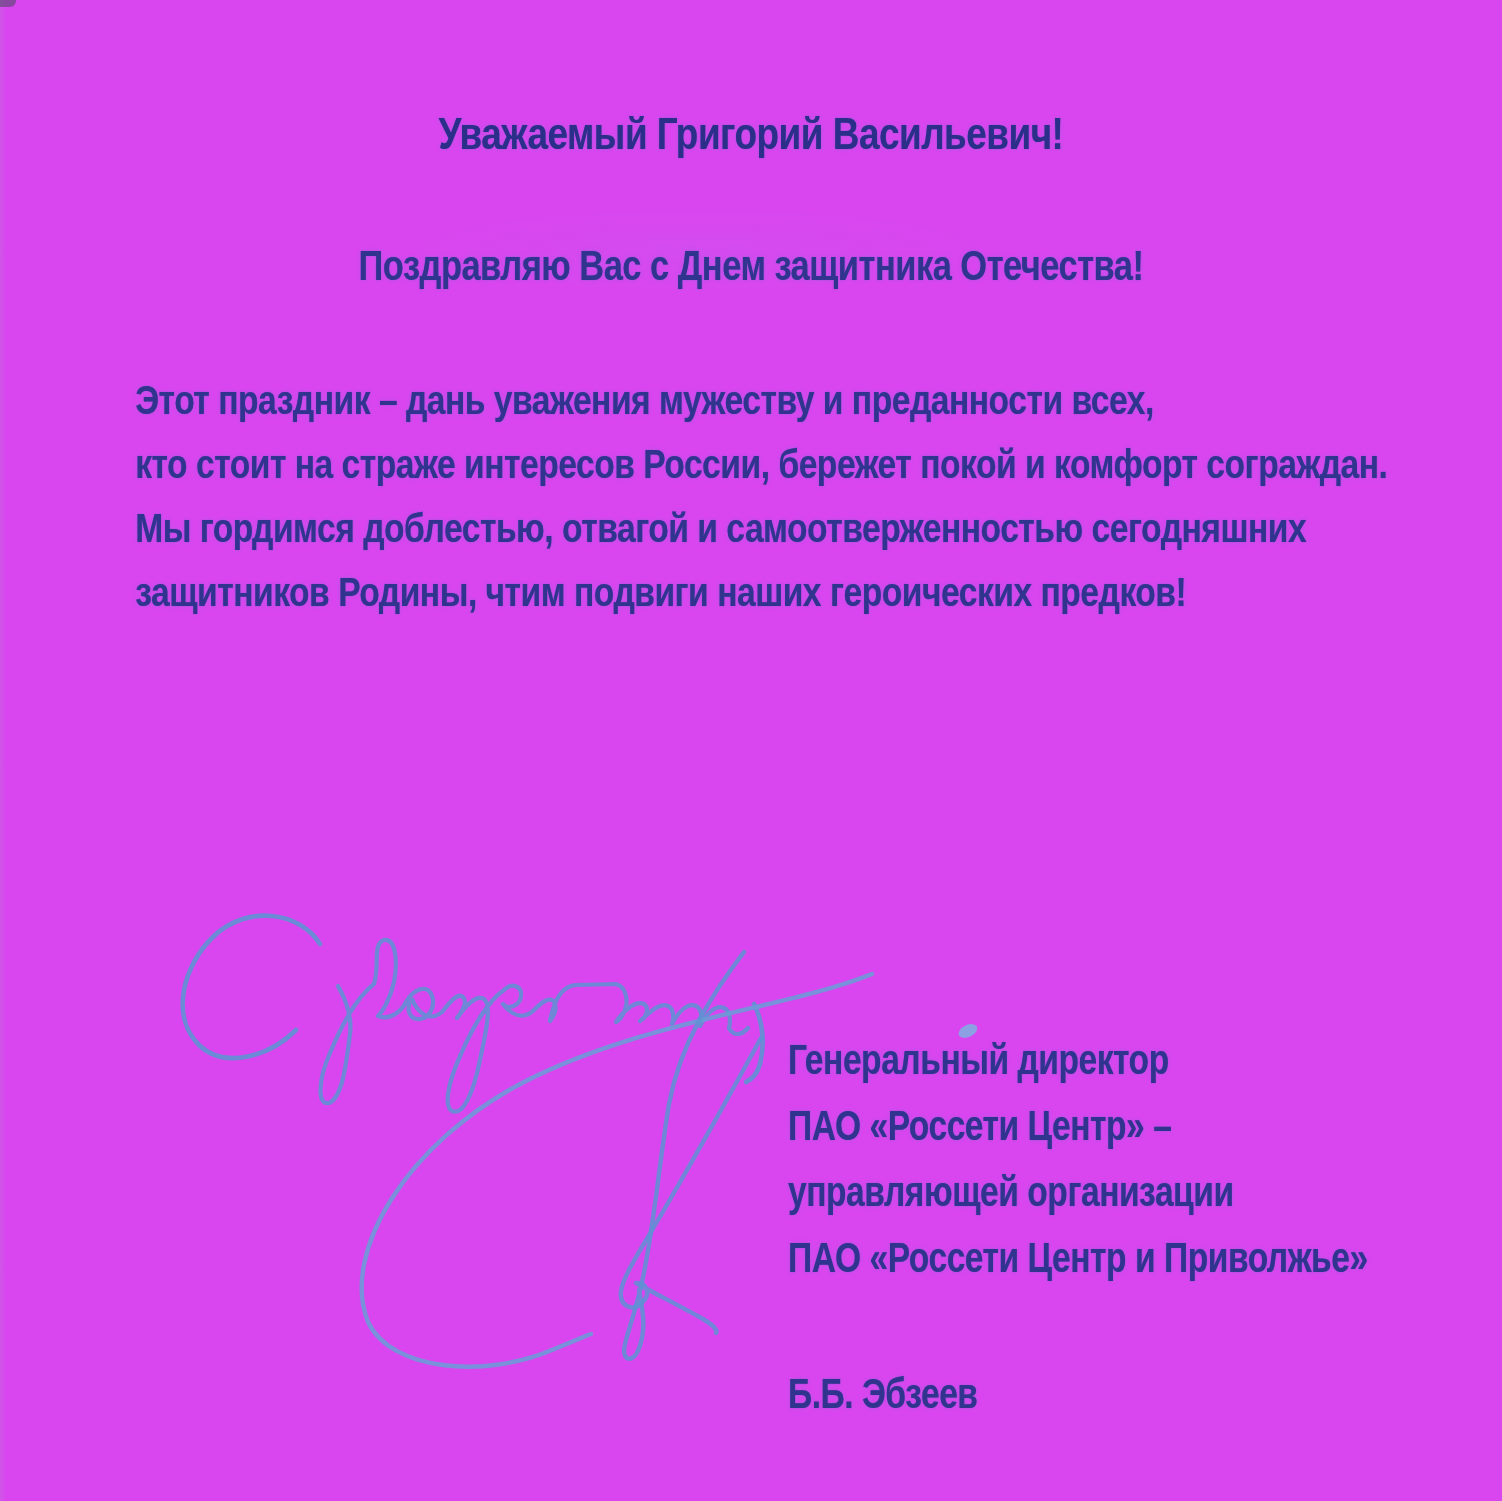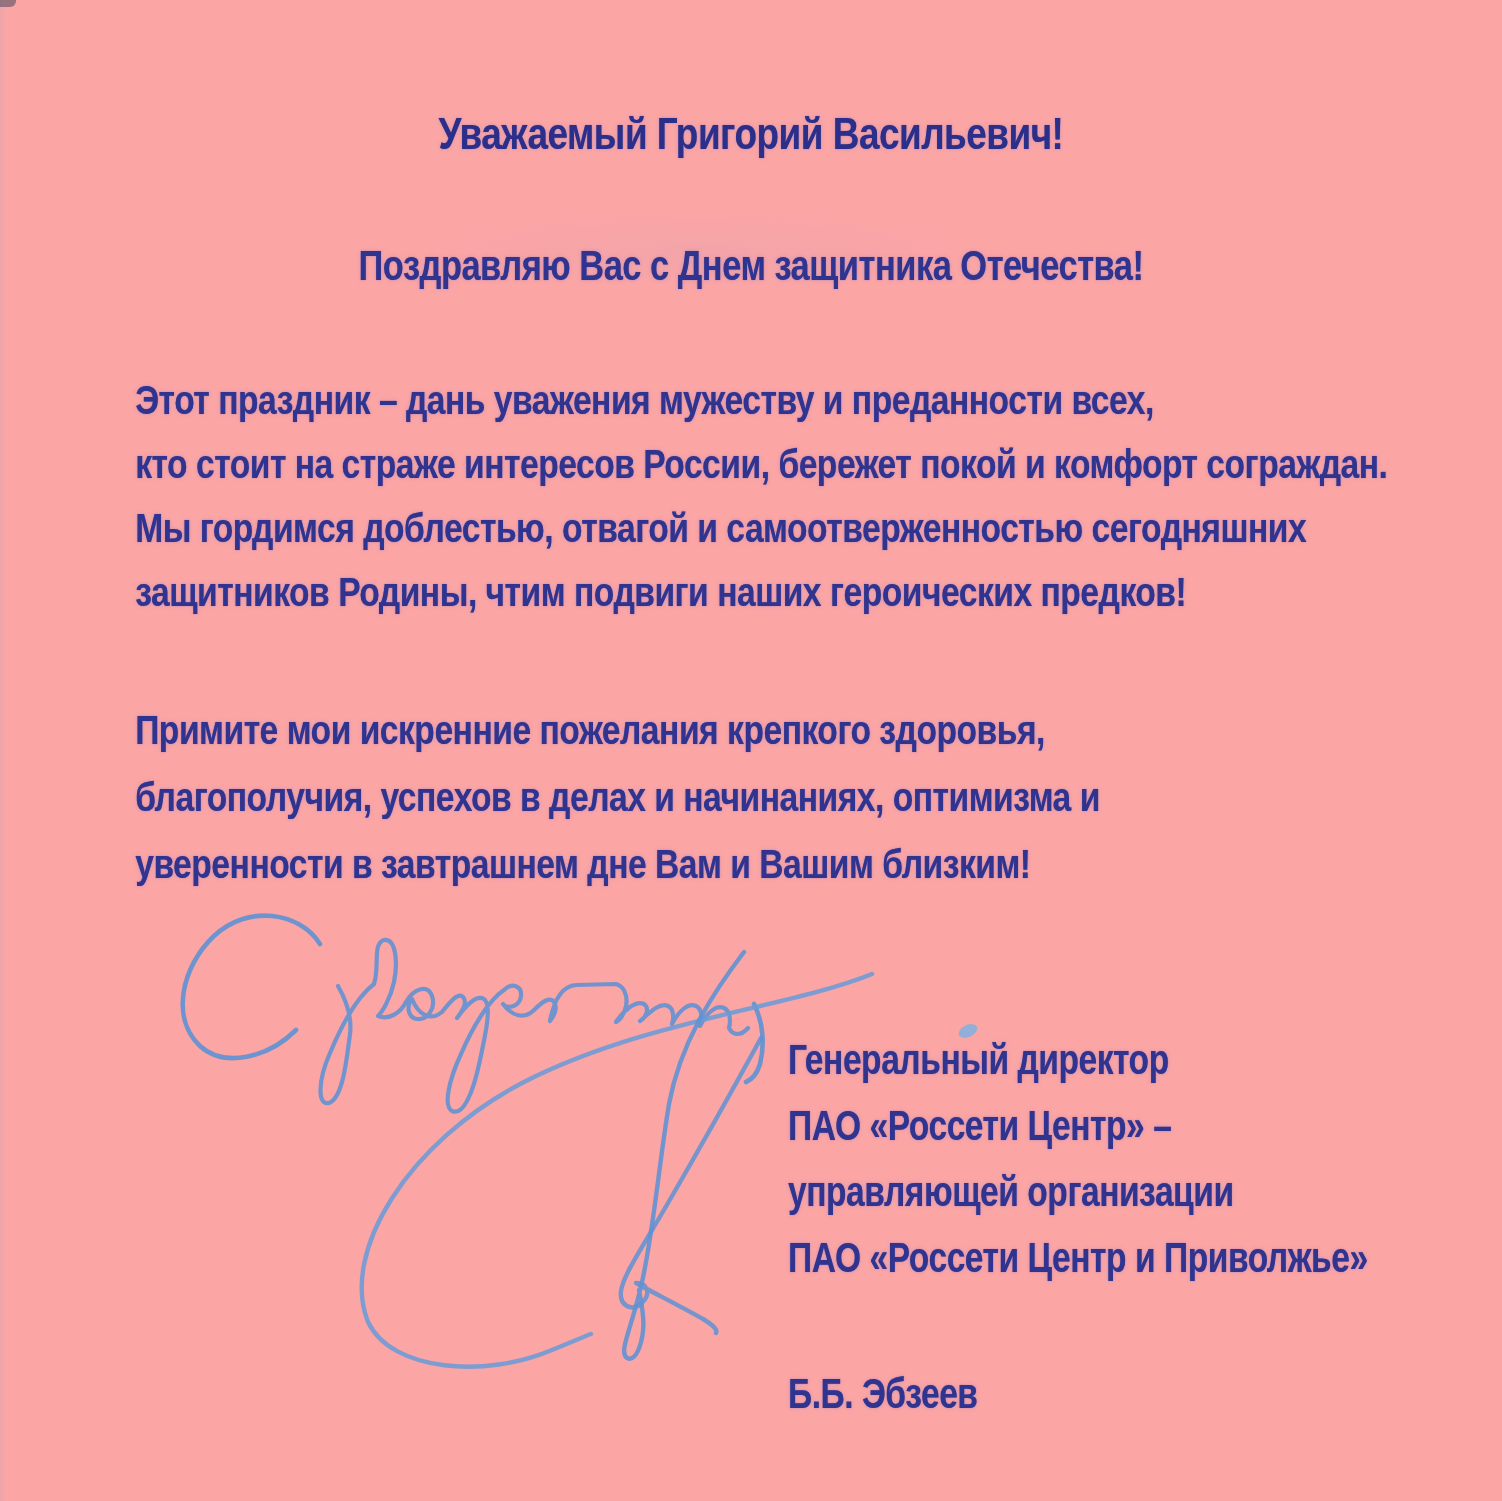--- a/index.html
+++ b/index.html
@@ -1,21 +1,21 @@
 <!DOCTYPE html>
 <html><head>
 <meta charset="utf-8">
 <style>
   html, body { margin: 0; padding: 0; background: #e8e8e8; }
   .page {
     position: relative;
     width: 1502px;
     height: 1501px;
     margin: 0 auto;
-    background: #fca5a5;
+    background: #d946ef;
     overflow: hidden;
     font-family: "Liberation Sans", "DejaVu Sans", sans-serif;
     font-weight: 700;
     color: #30348f;
   }
   
   .page::before {
     content: "";
     position: absolute; inset: 0;
     background:
@@ -96,25 +96,20 @@
 
   <div class="txt center-line greeting">Поздравляю Вас с Днем защитника Отечества!</div>
 
   <div class="para para1">
     <div class="pline">Этот праздник – дань уважения мужеству и преданности всех,</div>
     <div class="pline">кто стоит на страже интересов России, бережет покой и комфорт сограждан.</div>
     <div class="pline">Мы гордимся доблестью, отвагой и самоотверженностью сегодняшних</div>
     <div class="pline">защитников Родины, чтим подвиги наших героических предков!</div>
   </div>
 
-  <div class="para para2">
-    <div class="pline">Примите мои искренние пожелания крепкого здоровья,</div>
-    <div class="pline">благополучия, успехов в делах и начинаниях, оптимизма и</div>
-    <div class="pline">уверенности в завтрашнем дне Вам и Вашим близким!</div>
-  </div>
 
   <svg class="signature" viewBox="0 0 1502 1501" aria-hidden="true">
 
     <path stroke="#5e92d4" stroke-width="4.6" opacity="0.9" d="M 320,944 C 300,912 248,904 214,936 C 182,966 170,1018 200,1046 C 224,1068 268,1058 296,1030"></path>
 
     <path stroke="#5e92d4" stroke-width="4.2" opacity="0.88" d="M 338,986
              C 346,1000 352,1018 350,1034
              C 346,1066 342,1098 329,1103
              C 317,1106 318,1080 330,1053
              C 343,1022 358,996 374,984

